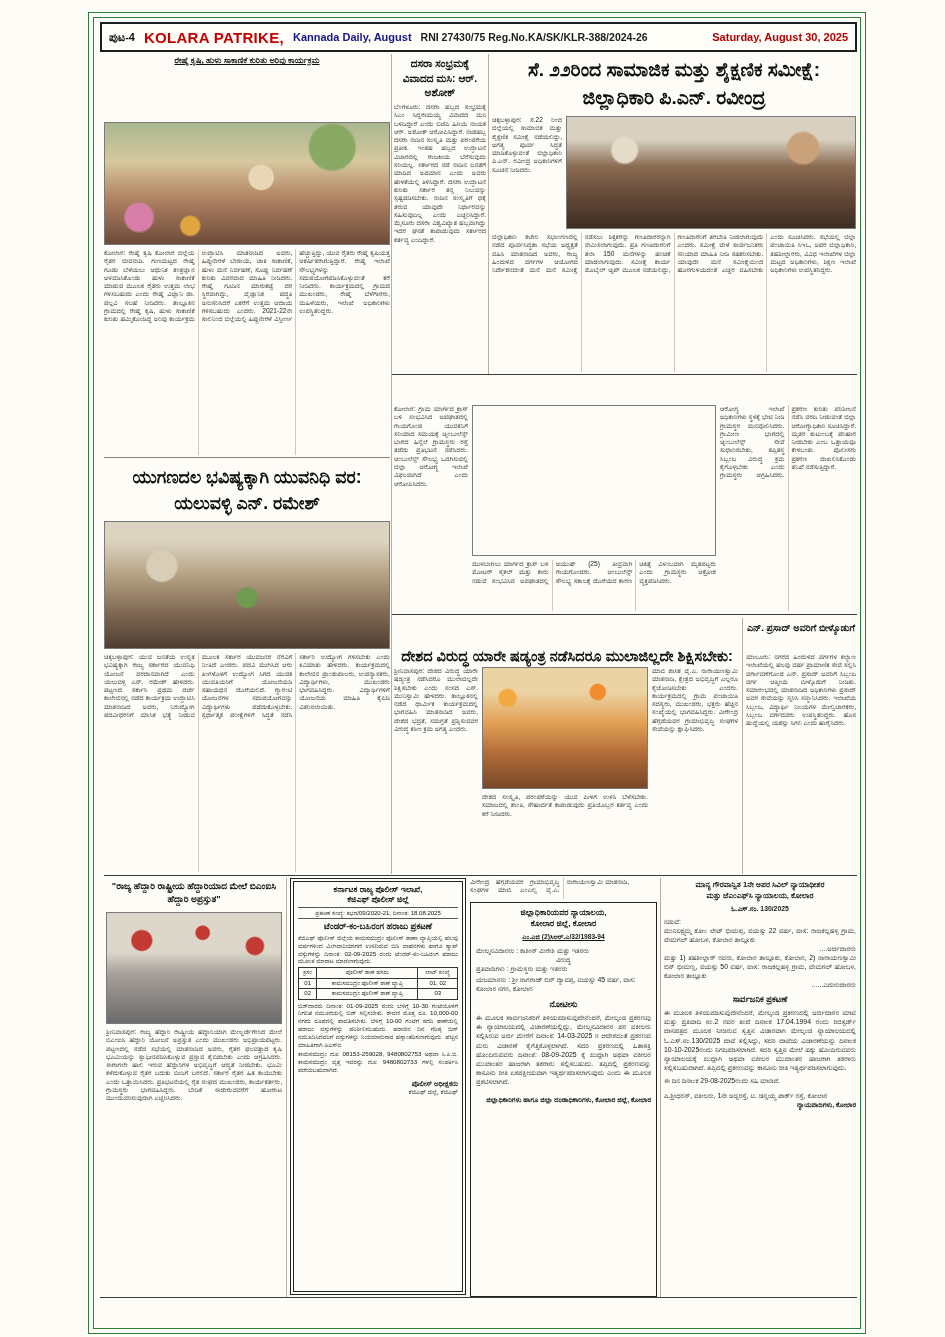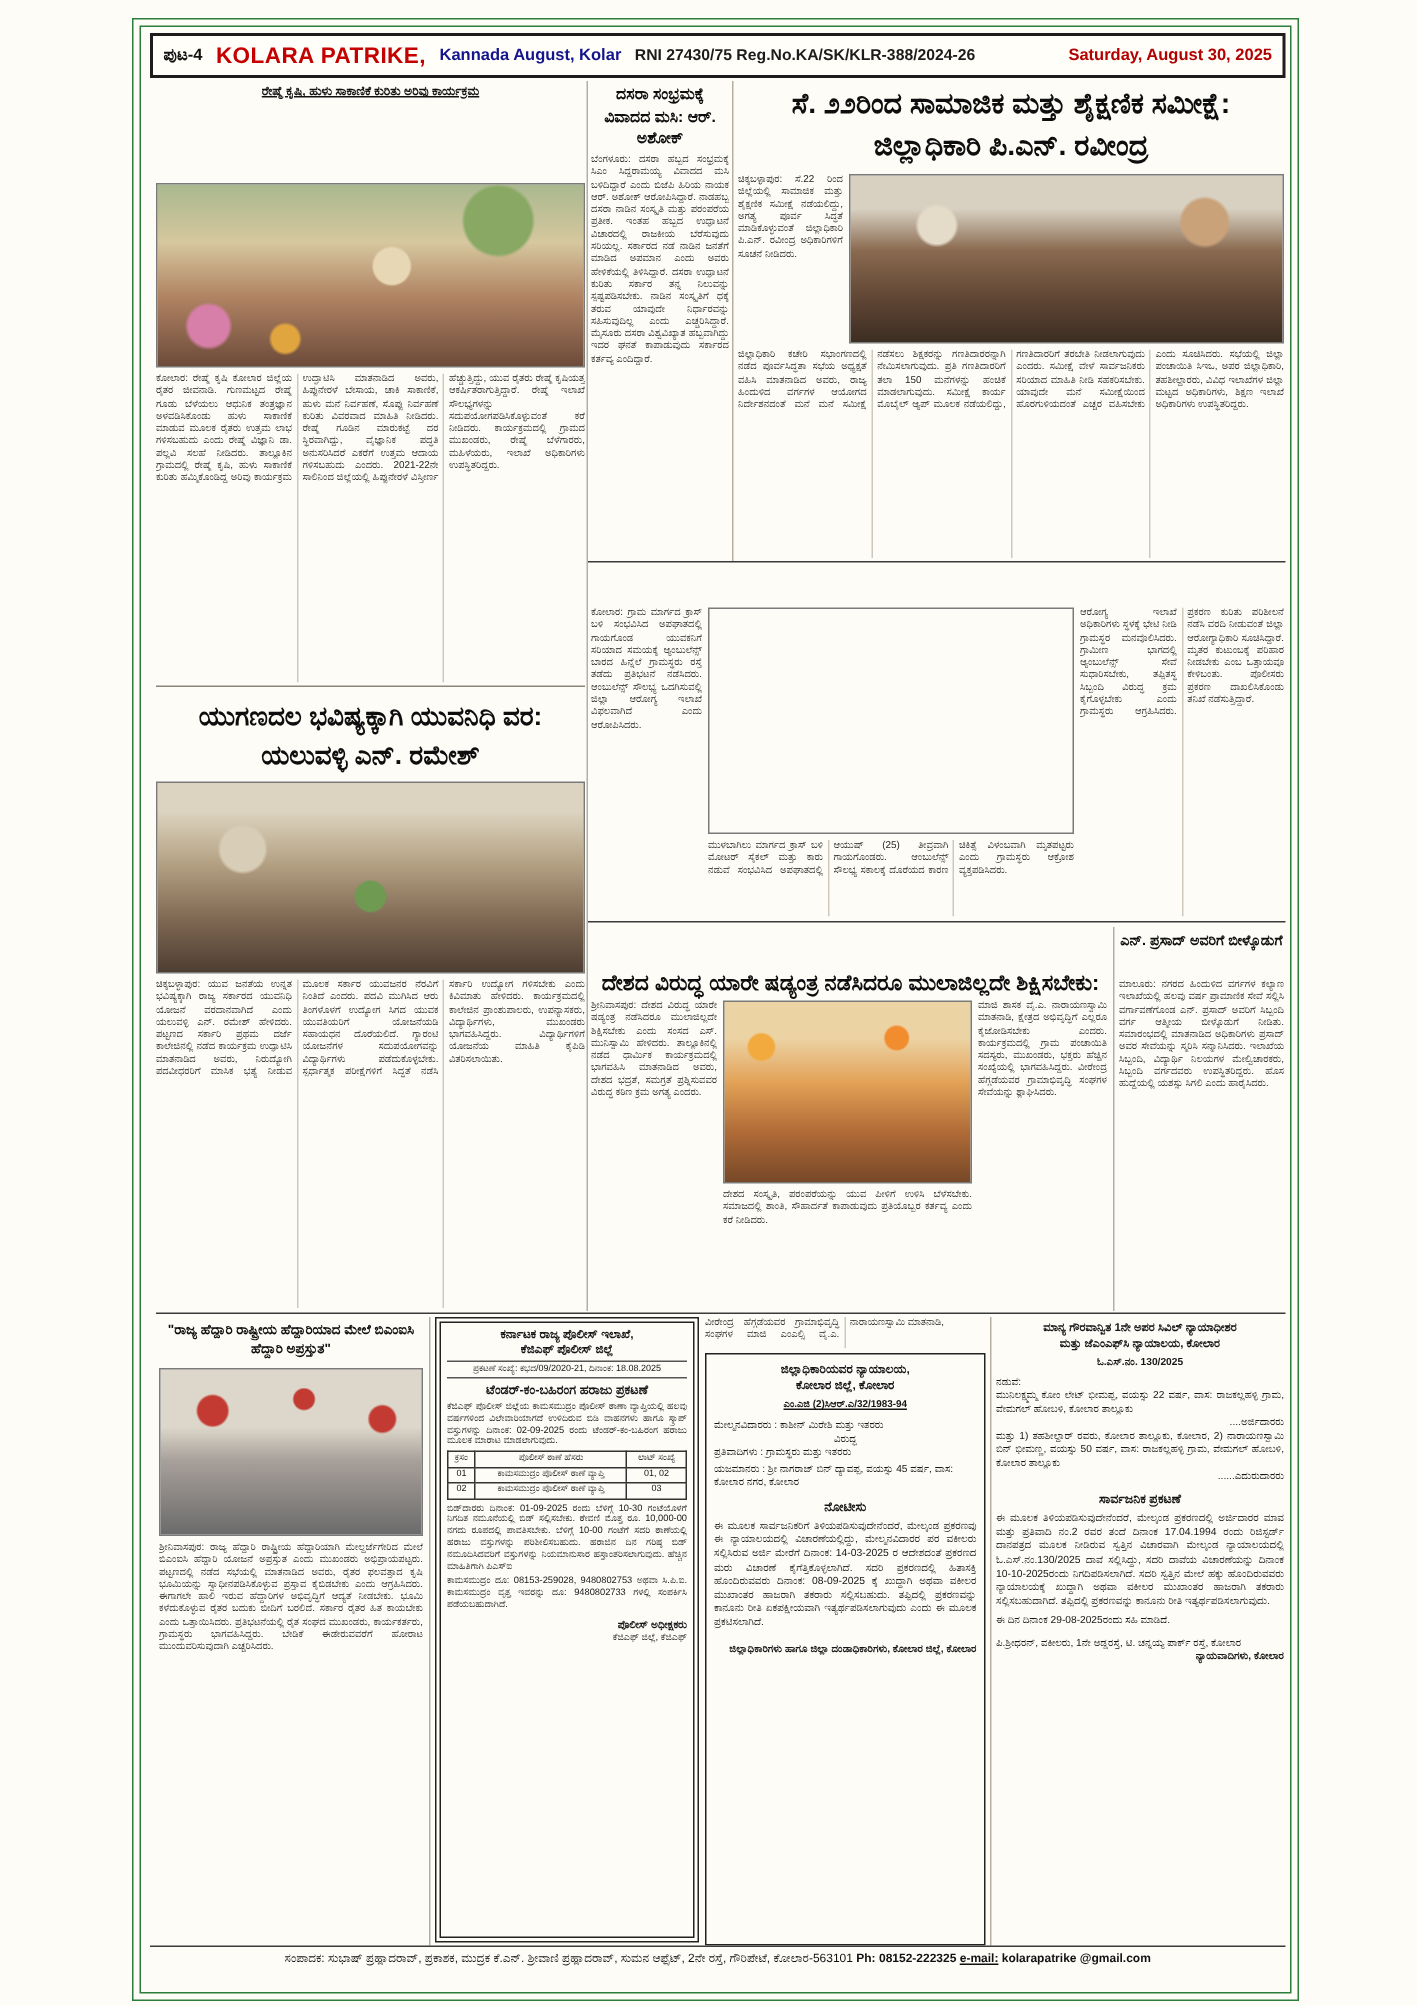--- a/index.html
+++ b/index.html
@@ -67,21 +67,21 @@
 <body>
 
 <div class="page">
 
   <div class="abs frame" style="left:88px;top:12px;width:776px;height:1320px;"></div>
   <div class="abs frame" style="left:93px;top:17px;width:766px;height:1310px;"></div>
 
   <div class="abs masthead" style="left:100px;top:22px;width:757px;height:30px;">
     <span class="mh-page">ಪುಟ-4</span>
     <span class="mh-brand">KOLARA PATRIKE,</span>
-    <span class="mh-daily">Kannada August, Kolar</span>
+    <span class="mh-daily">Kannada Daily, August</span>
     <span class="mh-reg">RNI 27430/75 Reg.No.KA/SK/KLR-388/2024-26</span>
     <span class="mh-date">Saturday, August 30, 2025</span>
   </div>
 
   <div class="abs vr" style="left:391px;top:54px;height:820px;"></div>
   <div class="abs vr" style="left:488px;top:54px;height:320px;"></div>
   <div class="abs vr" style="left:742px;top:618px;height:256px;"></div>
   <div class="abs vr" style="left:286px;top:878px;height:419px;"></div>
   <div class="abs vr" style="left:660px;top:878px;height:419px;"></div>
   <div class="abs hrule" style="left:392px;top:374px;width:465px;"></div>
@@ -180,20 +180,14 @@
     <div style="font-size:6.8px;line-height:9px;text-align:right;">....ಅರ್ಜಿದಾರರು</div>
     <div class="jus" style="font-size:6.8px;line-height:9px;">ಮತ್ತು 1) ತಹಶೀಲ್ದಾರ್ ರವರು, ಕೋಲಾರ ತಾಲ್ಲೂಕು, ಕೋಲಾರ, 2) ನಾರಾಯಣಸ್ವಾಮಿ ಬಿನ್ ಭೀಮಣ್ಣ, ವಯಸ್ಸು 50 ವರ್ಷ, ವಾಸ: ರಾಜಕಲ್ಲಹಳ್ಳಿ ಗ್ರಾಮ, ವೇಮಗಲ್ ಹೋಬಳಿ, ಕೋಲಾರ ತಾಲ್ಲೂಕು</div>
     <div style="font-size:6.8px;line-height:9px;text-align:right;">......ಎದುರುದಾರರು</div>
     <div class="ctr bold" style="font-size:8.4px;line-height:12px;margin-top:4px;">ಸಾರ್ವಜನಿಕ ಪ್ರಕಟಣೆ</div>
     <div class="jus" style="font-size:6.9px;line-height:9.2px;margin-top:3px;">ಈ ಮೂಲಕ ತಿಳಿಯಪಡಿಸುವುದೇನೆಂದರೆ, ಮೇಲ್ಕಂಡ ಪ್ರಕರಣದಲ್ಲಿ ಅರ್ಜಿದಾರರ ಮಾವ ಮತ್ತು ಪ್ರತಿವಾದಿ ನಂ.2 ರವರ ತಂದೆ ದಿನಾಂಕ 17.04.1994 ರಂದು ರಿಜಿಸ್ಟರ್ಡ್ ದಾನಪತ್ರದ ಮೂಲಕ ನೀಡಿರುವ ಸ್ವತ್ತಿನ ವಿಚಾರವಾಗಿ ಮೇಲ್ಕಂಡ ನ್ಯಾಯಾಲಯದಲ್ಲಿ ಓ.ಎಸ್.ನಂ.130/2025 ದಾವೆ ಸಲ್ಲಿಸಿದ್ದು, ಸದರಿ ದಾವೆಯ ವಿಚಾರಣೆಯನ್ನು ದಿನಾಂಕ 10-10-2025ರಂದು ನಿಗದಿಪಡಿಸಲಾಗಿದೆ. ಸದರಿ ಸ್ವತ್ತಿನ ಮೇಲೆ ಹಕ್ಕು ಹೊಂದಿರುವವರು ನ್ಯಾಯಾಲಯಕ್ಕೆ ಖುದ್ದಾಗಿ ಅಥವಾ ವಕೀಲರ ಮುಖಾಂತರ ಹಾಜರಾಗಿ ತಕರಾರು ಸಲ್ಲಿಸಬಹುದಾಗಿದೆ. ತಪ್ಪಿದಲ್ಲಿ ಪ್ರಕರಣವನ್ನು ಕಾನೂನು ರೀತಿ ಇತ್ಯರ್ಥಪಡಿಸಲಾಗುವುದು.</div>
     <div style="font-size:6.8px;line-height:9px;margin-top:4px;">ಈ ದಿನ ದಿನಾಂಕ 29-08-2025ರಂದು ಸಹಿ ಮಾಡಿದೆ.</div>
     <div style="font-size:6.8px;line-height:9px;margin-top:6px;">ಪಿ.ಶ್ರೀಧರನ್, ವಕೀಲರು, 1ನೇ ಅಡ್ಡರಸ್ತೆ, ಟಿ. ಚನ್ನಯ್ಯ ಪಾರ್ಕ್ ರಸ್ತೆ, ಕೋಲಾರ</div>
     <div class="sig" style="font-size:6.8px;line-height:9px;">ನ್ಯಾಯವಾದಿಗಳು, ಕೋಲಾರ</div>
   </div>
 
-  <div class="abs footer" style="left:100px;top:1301px;width:757px;height:16px;">
-    <span>ಸಂಪಾದಕ: ಸುಭಾಷ್ ಪ್ರಹ್ಲಾದರಾವ್, ಪ್ರಕಾಶಕ, ಮುದ್ರಕ ಕೆ.ಎನ್. ಶ್ರೀವಾಣಿ ಪ್ರಹ್ಲಾದರಾವ್, ಸುಮನ ಆಫ್ಸೆಟ್, 2ನೇ ರಸ್ತೆ, ಗೌರಿಪೇಟೆ, ಕೋಲಾರ-563101</span>
-    <span class="fb">Ph: 08152-222325</span>
-    <span class="fu">e-mail:</span>
-    <span class="fb">kolarapatrike @gmail.com</span>
-  </div>
 
 </div>
 
 </body></html>

